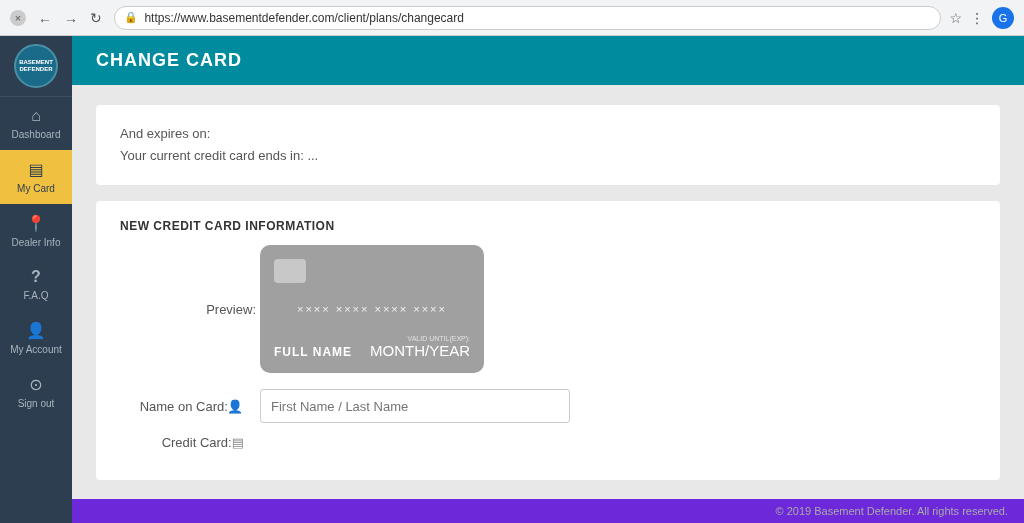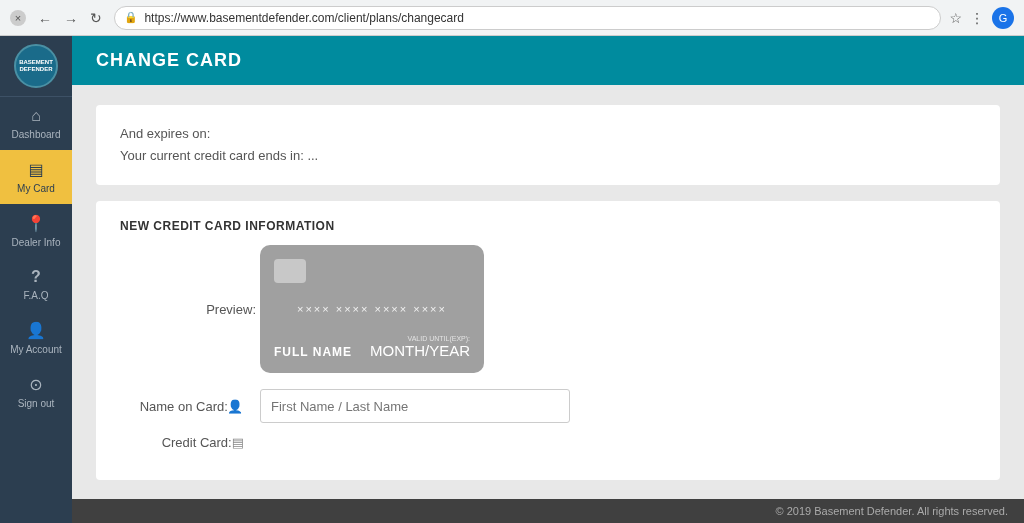--- a/index.html
+++ b/index.html
@@ -282,21 +282,21 @@
       border: 1px solid #ccc;
       border-radius: 3px;
       padding: 0 10px;
       font-size: 13px;
       color: #999;
       outline: none;
     }
 
     
     .footer-bar {
-      background: #404040;
+      background: #6d28d9;
       color: #aaa;
       text-align: right;
       font-size: 11px;
       padding: 6px 16px;
       flex-shrink: 0;
     }
 
     
     .content-area::-webkit-scrollbar { width: 6px; }
     .content-area::-webkit-scrollbar-track { background: #ddd; }

